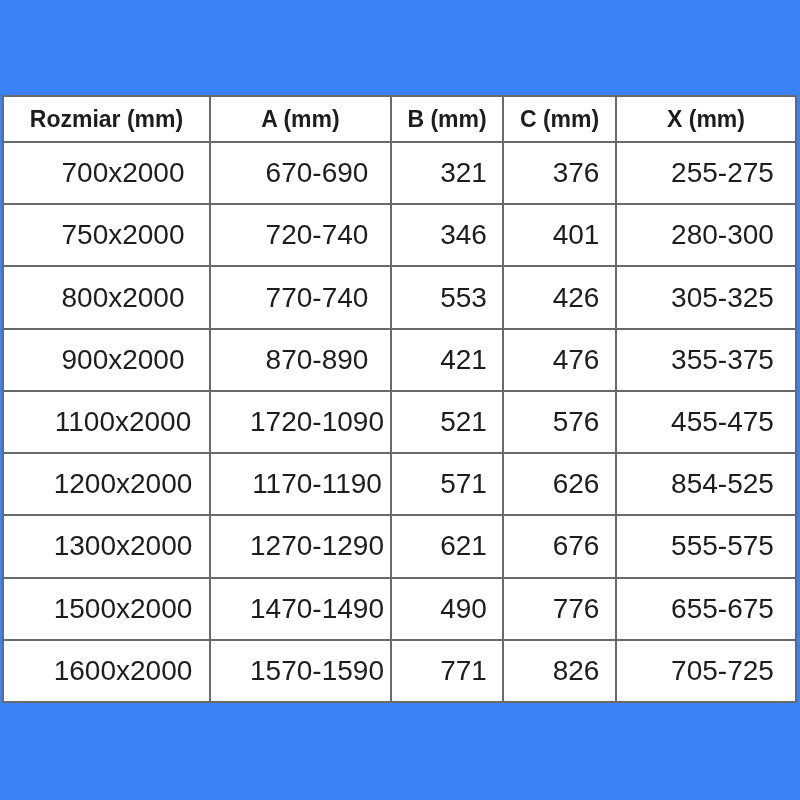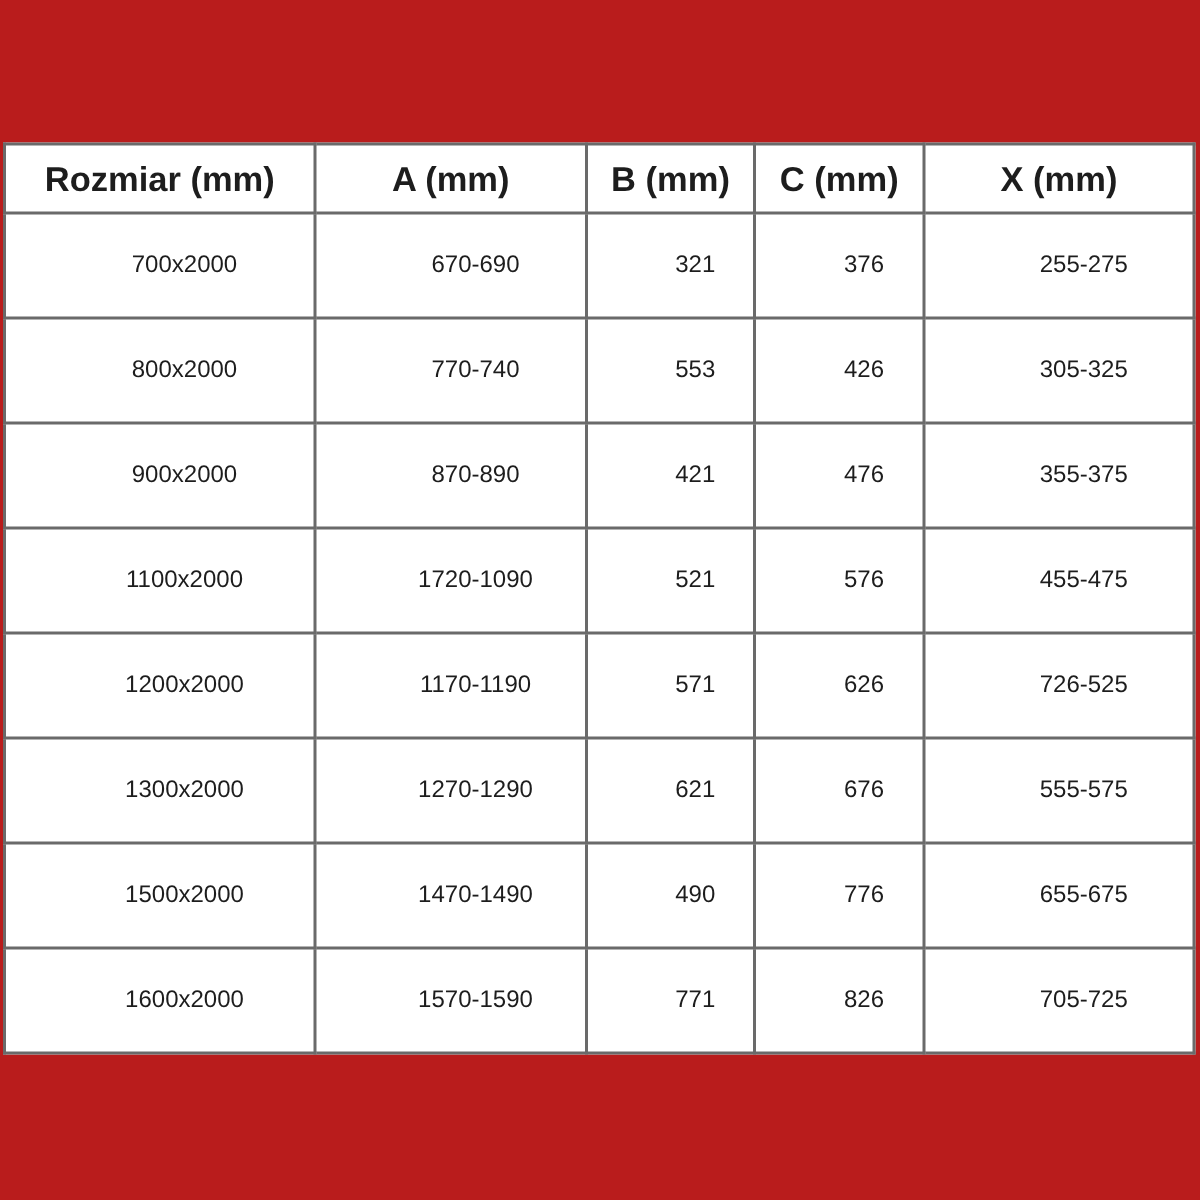--- a/index.html
+++ b/index.html
@@ -11,21 +11,21 @@
     width: 800px;
     height: 800px;
     font-family: "Liberation Sans", sans-serif;
     color: #1d1d1d;
     overflow: hidden;
   }
   .page {
     position: relative;
     width: 800px;
     height: 800px;
-    background: #b91c1c;
+    background: #3b82f6;
   }
   table.size-table {
     position: absolute;
     left: 2px;
     top: 95px;
     width: 793px;
     height: 608px;
     border-collapse: collapse;
     table-layout: fixed;
     background: #ffffff;
@@ -39,21 +39,21 @@
     color: #1d1d1d;
     white-space: nowrap;
     overflow: hidden;
   }
   table.size-table th {
     font-size: 23px;
     font-weight: bold;
     height: 44px;
   }
   table.size-table td {
-    font-size: 16px;
+    font-size: 28px;
     font-weight: normal;
     height: 46px;
     padding-left: 33px;
   }
 </style>
 </head>
 <body>
 
 <div class="page">
   <table class="size-table">
@@ -75,20 +75,27 @@
     </thead>
     <tbody>
   <tr>
     <td>700x2000</td>
     <td>670-690</td>
     <td>321</td>
     <td>376</td>
     <td>255-275</td>
   </tr>
 
+  <tr>
+    <td>750x2000</td>
+    <td>720-740</td>
+    <td>346</td>
+    <td>401</td>
+    <td>280-300</td>
+  </tr>
 
   <tr>
     <td>800x2000</td>
     <td>770-740</td>
     <td>553</td>
     <td>426</td>
     <td>305-325</td>
   </tr>
 
 
@@ -107,21 +114,21 @@
     <td>521</td>
     <td>576</td>
     <td>455-475</td>
   </tr>
 
   <tr>
     <td>1200x2000</td>
     <td>1170-1190</td>
     <td>571</td>
     <td>626</td>
-    <td>726-525</td>
+    <td>854-525</td>
   </tr>
 
   <tr>
     <td>1300x2000</td>
     <td>1270-1290</td>
     <td>621</td>
     <td>676</td>
     <td>555-575</td>
   </tr>
 

